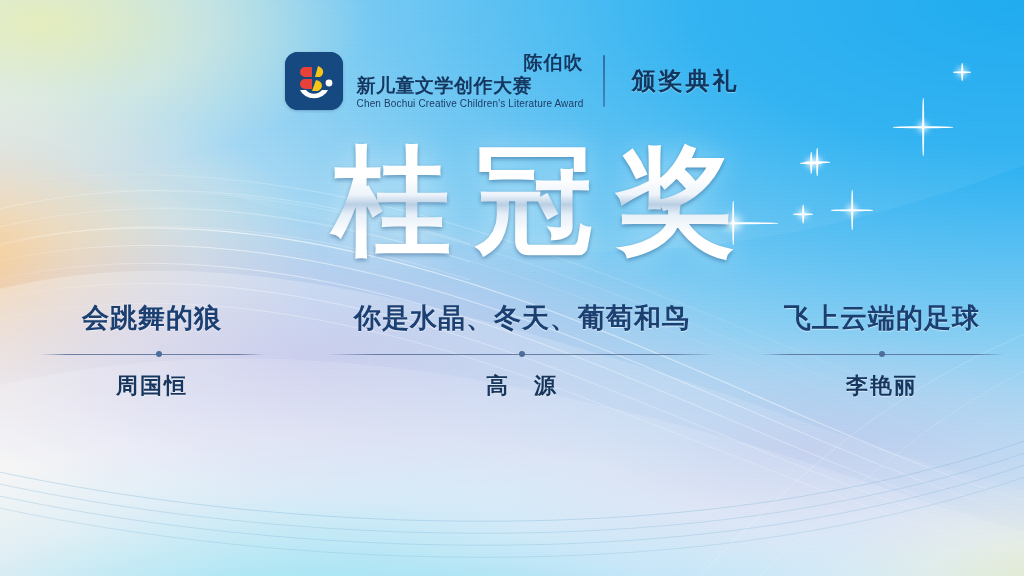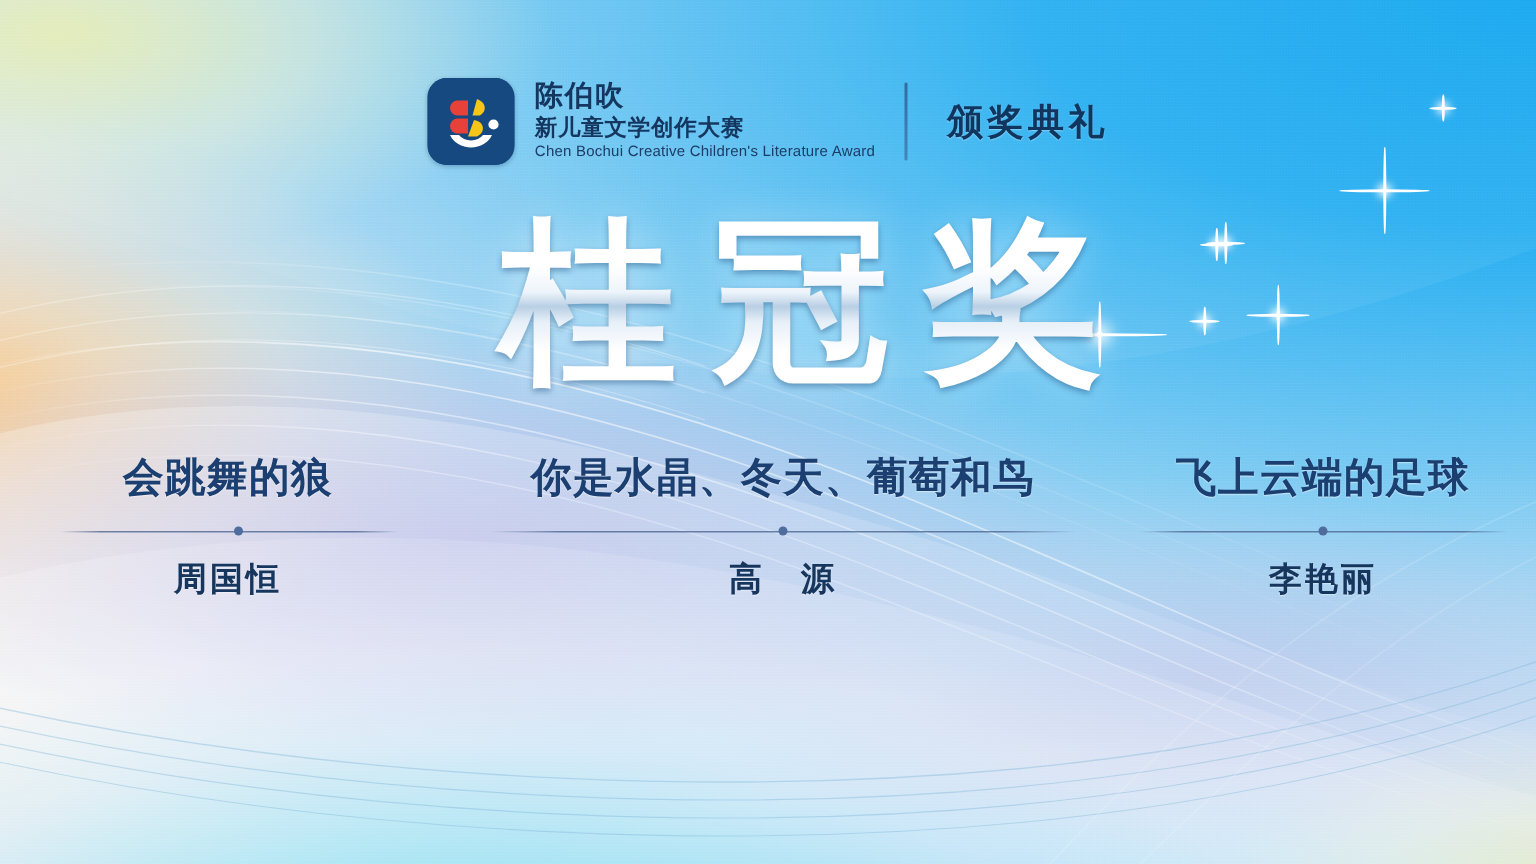--- a/index.html
+++ b/index.html
@@ -57,22 +57,22 @@
   .spark .v{width:1.6px;}
   .spark .h{height:1.6px;}
   .spark .core{border-radius:50%;box-shadow:0 0 6px 3px rgba(255,255,255,.95);}
 
   
   .header{position:absolute;left:0;right:0;top:52px;display:flex;justify-content:center;align-items:center;gap:14px;}
   .logo-mark{width:58px;height:58px;border-radius:13px;background:#16497f;position:relative;flex:0 0 auto;
              box-shadow:0 1px 3px rgba(0,40,80,.25);}
   .logo-mark svg{position:absolute;inset:0;}
   .logo-text{display:flex;flex-direction:column;justify-content:center;line-height:1;}
-  .logo-cn1{font-size:19px;font-weight:700;color:#14365f;letter-spacing:1px;}
-  .logo-cn2{font-size:15px;font-weight:700;color:#14365f;letter-spacing:.5px;margin-top:4px;}
+  .logo-cn1{font-size:19px;font-weight:700;color:#14365f;letter-spacing:1px;text-align:right;}
+  .logo-cn2{font-size:19px;font-weight:700;color:#14365f;letter-spacing:.5px;margin-top:4px;}
   .logo-en{font-size:10px;font-weight:400;color:#1c3d66;letter-spacing:.15px;margin-top:4px;}
   .hdr-div{width:2px;height:52px;background:linear-gradient(#2b5f93,#3f7cb3);margin:0 12px 0 6px;border-radius:1px;opacity:.85;}
   .ceremony{
     font-family:"Liberation Serif","DejaVu Serif",serif;
     font-size:24px;font-weight:700;color:#10365f;letter-spacing:3px;
     text-shadow:0 1px 1px rgba(255,255,255,.35);
   }
 
   
   .award-wrap{position:absolute;left:0;right:0;top:140px;text-align:center;padding-left:44px;}

